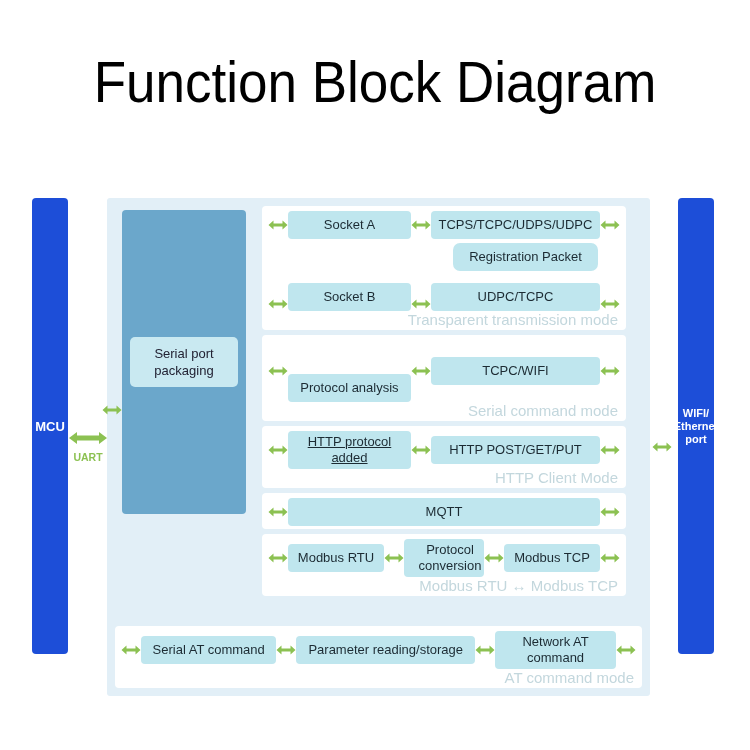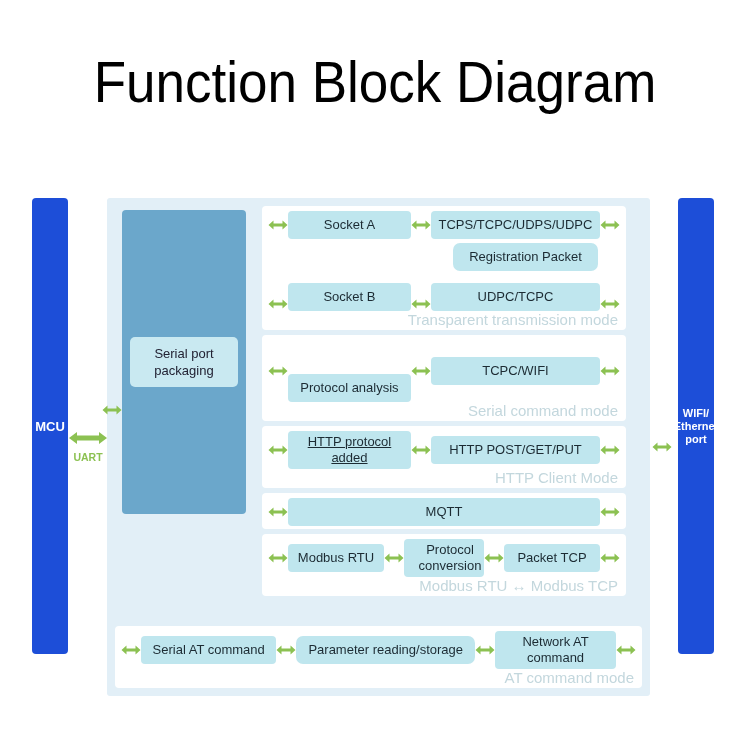--- a/index.html
+++ b/index.html
@@ -247,21 +247,21 @@
             </span>
             <div class="box" style="width: 80px; padding-left: 16px;">
               <span>Protocol conversion</span>
             </div>
             <span class="arrow">
               <svg viewBox="0 0 20 14" aria-hidden="true">
                 <path d="M0.5 7 L5.5 2.5 L5.5 5.4 L14.5 5.4 L14.5 2.5 L19.5 7 L14.5 11.5 L14.5 8.6 L5.5 8.6 L5.5 11.5 Z" fill="#8cc152"></path>
               </svg>
             </span>
             <div class="box" style="width: 110px;">
-              <span>Packet TCP</span>
+              <span>Modbus TCP</span>
             </div>
             <span class="arrow">
               <svg viewBox="0 0 20 14" aria-hidden="true">
                 <path d="M0.5 7 L5.5 2.5 L5.5 5.4 L14.5 5.4 L14.5 2.5 L19.5 7 L14.5 11.5 L14.5 8.6 L5.5 8.6 L5.5 11.5 Z" fill="#8cc152"></path>
               </svg>
             </span>
           </div>
           <div class="caption">Modbus RTU ↔ Modbus TCP</div>
         </div>
       </div>
@@ -282,21 +282,21 @@
             </svg>
           </span>
           <div class="box" style="width: 140px;">
             <span>Serial AT command</span>
           </div>
           <span class="arrow">
             <svg viewBox="0 0 20 14" aria-hidden="true">
               <path d="M0.5 7 L5.5 2.5 L5.5 5.4 L14.5 5.4 L14.5 2.5 L19.5 7 L14.5 11.5 L14.5 8.6 L5.5 8.6 L5.5 11.5 Z" fill="#8cc152"></path>
             </svg>
           </span>
-          <div class="box" style="width: 185px; border-radius: 7px;">
+          <div class="box" style="width: 185px;">
             <span>Parameter reading/storage</span>
           </div>
           <span class="arrow">
             <svg viewBox="0 0 20 14" aria-hidden="true">
               <path d="M0.5 7 L5.5 2.5 L5.5 5.4 L14.5 5.4 L14.5 2.5 L19.5 7 L14.5 11.5 L14.5 8.6 L5.5 8.6 L5.5 11.5 Z" fill="#8cc152"></path>
             </svg>
           </span>
           <div class="box" style="width: 125px;">
             <span>Network AT command</span>
           </div>

